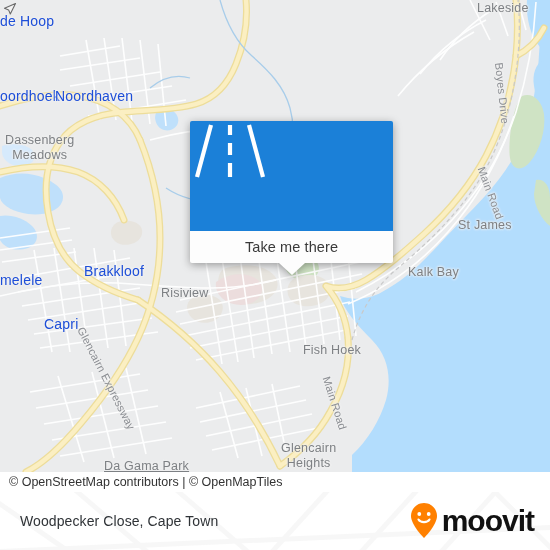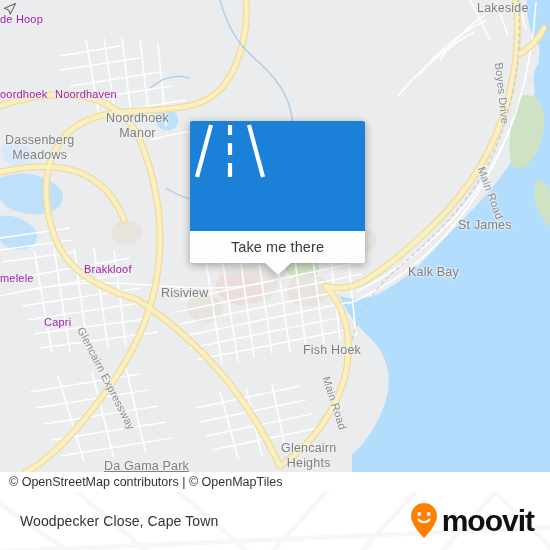--- a/index.html
+++ b/index.html
@@ -19,26 +19,26 @@
     position:absolute;
     color:#8b8f94;
     font-size:12px;
     white-space:nowrap;
     letter-spacing:.2px;
     text-shadow:0 0 3px #f1f1f1,0 0 3px #f1f1f1,0 0 2px #f1f1f1;
     pointer-events:none;
   }
   .lbl.place{color:#7d8084;font-size:12.5px;}
   .lbl.road{color:#8a8d92;font-size:11px;}
-  .lbl.big{font-size:11px;color:#a21caf;}
+  .lbl.big{font-size:14px;color:#1d4ed8;}
   .lbl.two{line-height:15px;white-space:pre-line;text-align:center;}
 
   
   .popup{
-    position:absolute;left:190px;top:121px;width:175px;
+    position:absolute;left:190px;top:121px;width:203px;
     filter:drop-shadow(0 2px 4px rgba(0,0,0,.35));
   }
   .popup .head{
     height:110px;background:#1b80d8;
     border-radius:2px 2px 0 0;
     display:flex;align-items:center;justify-content:center;
   }
   .popup .body{
     background:#fdfdfd;height:32px;
     display:flex;align-items:center;justify-content:center;
@@ -202,22 +202,20 @@
         <path d="M220,0 C226,22 236,42 252,56 C268,70 284,86 290,108
                  C296,130 292,152 282,170 C272,188 254,200 232,202"></path>
         <path d="M232,202 C208,204 184,200 166,188"></path>
         <path d="M150,88 C162,78 176,74 190,78"></path>
       </g>
     </svg>
 
     <div class="lbl place big" style="left:0px;top:13px;">de Hoop</div>
     <div class="lbl place big" style="left:0px;top:88px;">oordhoek</div>
     <div class="lbl place big" style="left:55px;top:88px;">Noordhaven</div>
-    <div class="lbl place two" style="left:106px;top:111px;">Noordhoek
-Manor</div>
     <div class="lbl place two" style="left:5px;top:133px;">Dassenberg
 Meadows</div>
     <div class="lbl place big" style="left:0px;top:272px;">melele</div>
     <div class="lbl place big" style="left:84px;top:263px;">Brakkloof</div>
     <div class="lbl place big" style="left:44px;top:316px;">Capri</div>
     <div class="lbl place" style="left:161px;top:286px;">Risiview</div>
     <div class="lbl place" style="left:303px;top:343px;">Fish Hoek</div>
     <div class="lbl place two" style="left:281px;top:441px;">Glencairn
 Heights</div>
     <div class="lbl place" style="left:104px;top:459px;text-decoration:underline;">Da Gama Park</div>

